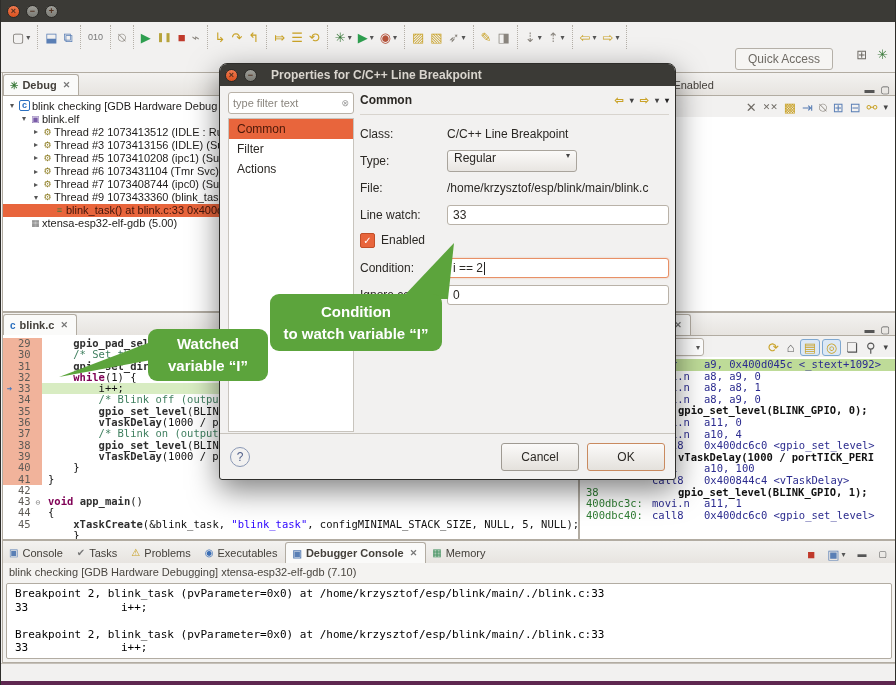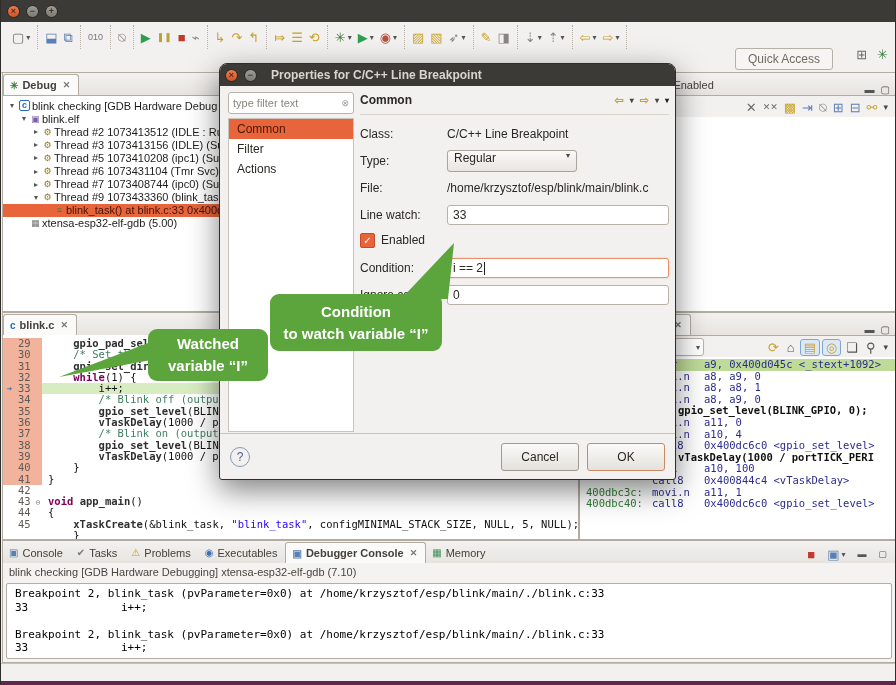--- a/index.html
+++ b/index.html
@@ -448,20 +448,21 @@
       <div class="drow"><span class="d-addr"></span><span class="d-op">l32i.n</span><span class="d-args">a8, a9, 0</span></div>
       <div class="drow"><span class="d-addr"></span><span class="d-op">addi.n</span><span class="d-args">a8, a8, 1</span></div>
       <div class="drow"><span class="d-addr"></span><span class="d-op">s32i.n</span><span class="d-args">a8, a9, 0</span></div>
       <div class="drow"><span class="d-ln">35</span><span class="d-src">gpio_set_level(BLINK_GPIO, 0);</span></div>
       <div class="drow"><span class="d-addr"></span><span class="d-op">movi.n</span><span class="d-args">a11, 0</span></div>
       <div class="drow"><span class="d-addr"></span><span class="d-op">movi.n</span><span class="d-args">a10, 4</span></div>
       <div class="drow"><span class="d-addr"></span><span class="d-op">call8</span><span class="d-args">0x400dc6c0 &lt;gpio_set_level&gt;</span></div>
       <div class="drow"><span class="d-ln">36</span><span class="d-src">vTaskDelay(1000 / portTICK_PERI</span></div>
       <div class="drow"><span class="d-addr"></span><span class="d-op">movi</span><span class="d-args">a10, 100</span></div>
       <div class="drow"><span class="d-addr"></span><span class="d-op">call8</span><span class="d-args">0x400844c4 &lt;vTaskDelay&gt;</span></div>
+      <div class="drow"><span class="d-ln">38</span><span class="d-src">gpio_set_level(BLINK_GPIO, 1);</span></div>
       <div class="drow"><span class="d-addr">400dbc3c:</span><span class="d-op">movi.n</span><span class="d-args">a11, 1</span></div>
       <div class="drow"><span class="d-addr">400dbc40:</span><span class="d-op">call8</span><span class="d-args">0x400dc6c0 &lt;gpio_set_level&gt;</span></div>
     </div>
 </div>
 
 <div class="panel" style="left:1px;top:540px;width:894px;height:123px;">
   <div class="tabbar">
     <span id="console-tabs" style="display:flex;">
         <div class="tab">
           <span class="tab-ic" style="color: rgb(90, 127, 181);">▣</span>

